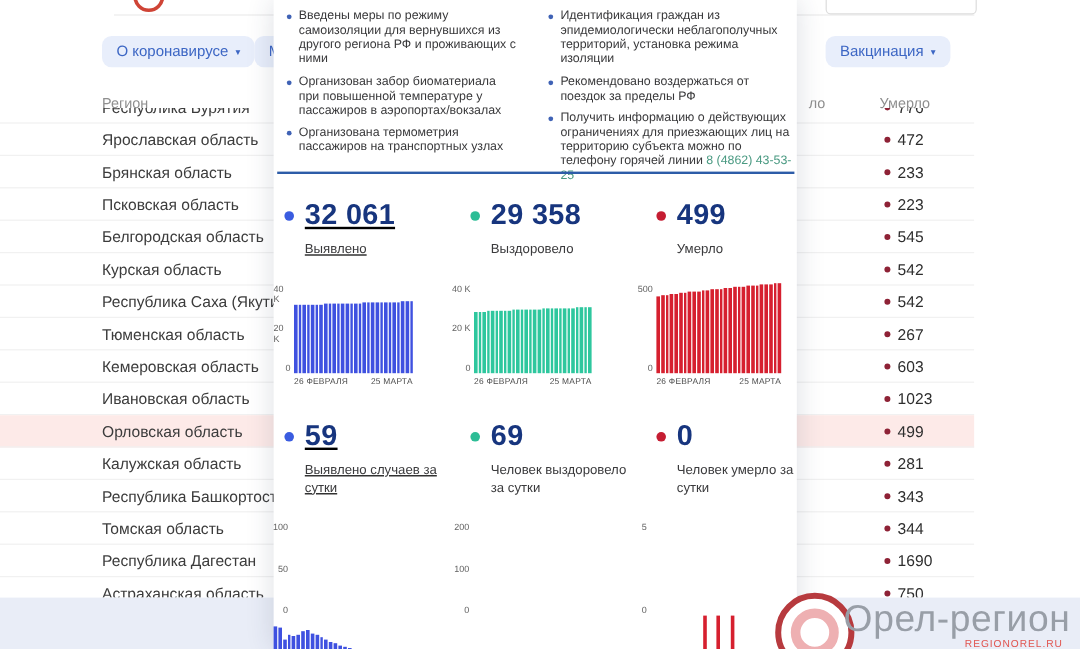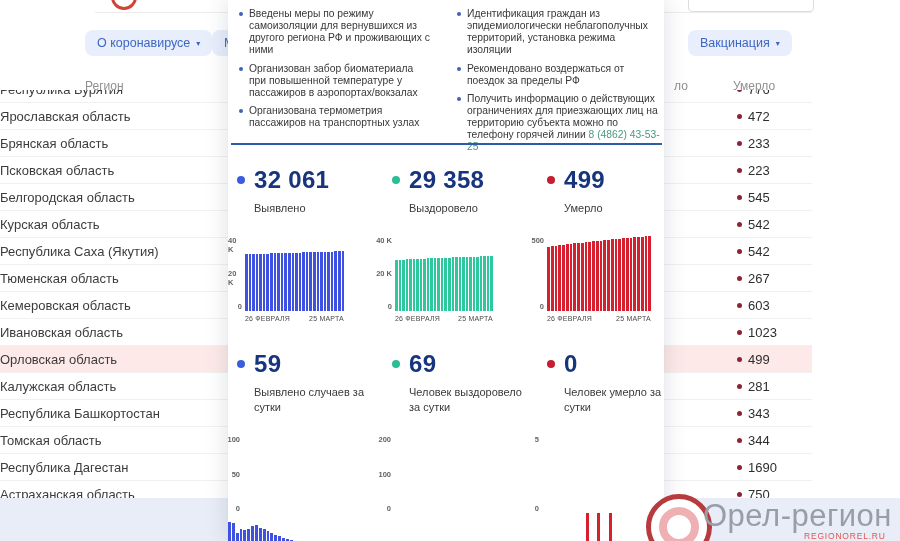--- a/index.html
+++ b/index.html
@@ -22,21 +22,21 @@
 
   .th{position:absolute;top:79px;font-size:12px;color:#8f8f8f;z-index:1;}
   #th-region{left:85px;}
   #th-recovered-frag{left:674px;}
   #th-died{left:733px;}
 
   .rows{position:absolute;left:0;top:90px;width:812px;height:408px;overflow:hidden;z-index:1;}
   .trow{position:relative;height:26px;border-bottom:1px solid #f1f1f1;display:flex;align-items:center;cursor:pointer;}
   .trow:first-child{margin-top:-14px;}
   .trow.hl{background:#fdeae8;}
-  .tcell-region{font-size:13px;color:#3c3c3c;white-space:nowrap;}
+  .tcell-region{padding-left:85px;font-size:13px;color:#3c3c3c;white-space:nowrap;}
   .tcell-died{position:absolute;left:737px;display:flex;align-items:center;gap:6px;}
   .tdot{width:5px;height:5px;border-radius:50%;background:#8e2236;}
   .tnum{font-size:13px;color:#2e2e2e;}
 
   .footer{position:absolute;left:0;right:0;top:498px;bottom:0;background:#e9edf7;z-index:1;}
 
   
   .logo-ring{position:absolute;left:646px;top:494px;width:56px;height:56px;border-radius:50%;
              border:5px solid #b73a3e;background:#fff;display:flex;align-items:center;justify-content:center;z-index:30;}
   .logo-ring .inner{width:24px;height:24px;border-radius:50%;border:8px solid #eeb0b2;background:#fff;}
@@ -55,25 +55,25 @@
   .phone-link{color:#4a9a82;cursor:pointer;}
 
   .modal-divider{position:absolute;top:143px;left:3px;width:431px;height:2px;background:#2d5ca8;}
 
   .stat{position:absolute;width:150px;}
   .stat .val-row{display:flex;align-items:center;gap:9px;}
   .stat .dot8{width:8px;height:8px;border-radius:50%;flex:none;}
   .stat .val{font-size:24px;font-weight:bold;color:#17357e;letter-spacing:.3px;}
   .stat .lbl{margin-top:7px;margin-left:17px;font-size:11px;color:#3a3a3c;line-height:1.35;max-width:122px;}
   .stats-r1{top:166px;} .stats-r2{top:350px;}
-  .stat.c1{left:9px;} .stat.c2{left:164px;} .stat.c3{left:319px;}
+  .stat.c1{left:9px;text-decoration:underline;} .stat.c2{left:164px;} .stat.c3{left:319px;}
 
   .mini{position:absolute;display:flex;}
   .mini .yaxis{display:flex;flex-direction:column;justify-content:space-between;align-items:flex-end;
-               font-size:7.5px;color:#636363;padding-right:3px;flex:none;font-weight:bold;}
+               font-size:7.5px;color:#636363;padding-right:3px;flex:none;}
   .mini .plotwrap{flex:none;}
   .mini .bars{display:flex;align-items:flex-end;gap:1px;}
   .mini .bar{flex:1;min-width:1px;}
   .mini .xlabels{display:flex;justify-content:space-between;font-size:7px;color:#4a4a4a;
                  letter-spacing:.2px;margin-top:4px;white-space:nowrap;}
   .mini.r1 .yaxis,.mini.r1 .bars{height:75px;}
   .mini.r2 .yaxis,.mini.r2 .bars{height:78px;}
   .mini{top:236px;}
   .mini.r2{top:435px;flex-direction:column;}
   #chart-0{left:0px;}   #chart-0 .yaxis{width:14px;} #chart-0 .plotwrap{width:99px;}

